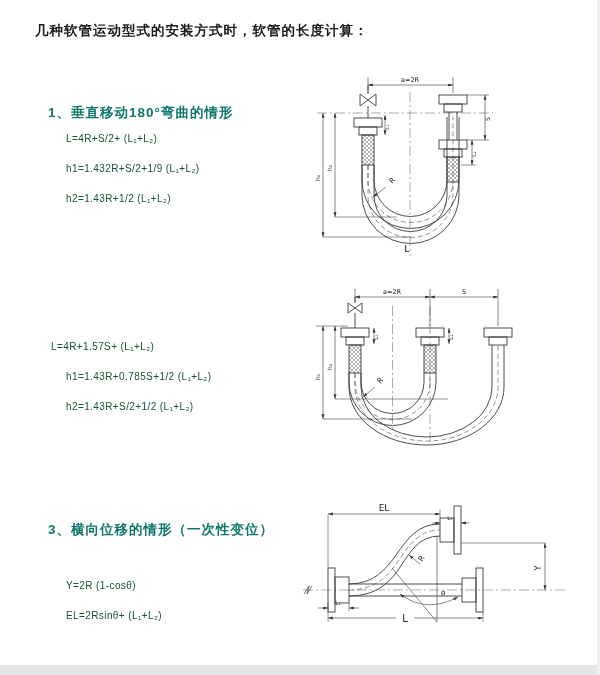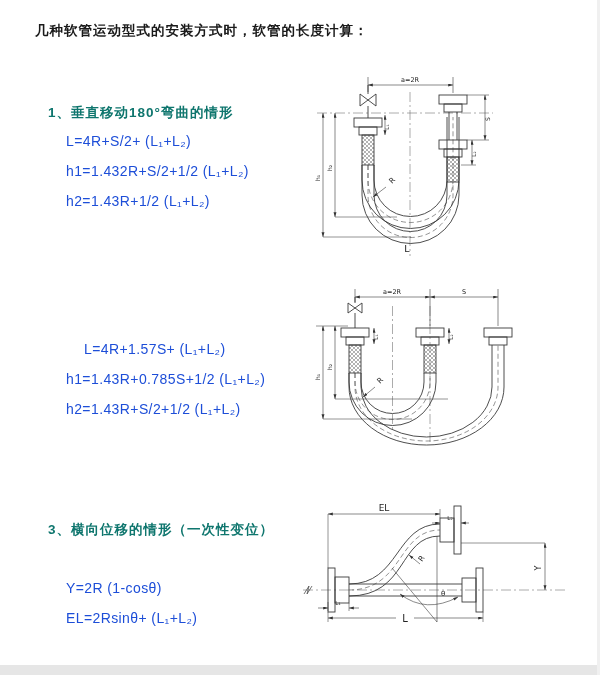--- a/index.html
+++ b/index.html
@@ -10,38 +10,38 @@
   }
   .title{
     position:absolute;left:35px;top:22px;font-size:13.5px;font-weight:600;
     letter-spacing:1px;color:#1a1a1a;white-space:nowrap;
   }
   .sec-heading{
     position:absolute;font-size:13.5px;font-weight:600;color:#0f766e;
     letter-spacing:1px;white-space:nowrap;
   }
   .formula{
-    position:absolute;font-size:14px;font-weight:400;color:#1d4ed8;
+    position:absolute;font-size:10px;font-weight:400;color:#14532d;
     letter-spacing:.4px;white-space:nowrap;
   }
   svg{position:absolute;overflow:visible;}
   svg text{font-family:"DejaVu Sans","Liberation Sans",sans-serif;fill:#222;}
   .edge-bottom{position:absolute;left:0;bottom:0;width:600px;height:10px;background:#e6e6e6;}
   .edge-right{position:absolute;right:0;top:0;width:3px;height:675px;background:#f0f0f0;}
 </style>
 </head>
 <body>
 
 <div class="page">
 
   <div class="title">几种软管运动型式的安装方式时，软管的长度计算：</div>
 
   <div class="sec-heading" style="left:48px;top:104px">1、垂直移动180°弯曲的情形</div>
   <div class="formula" style="left:66px;top:133px">L=4R+S/2+ (L₁+L₂)</div>
-  <div class="formula" style="left:66px;top:163px">h1=1.432R+S/2+1/2 (L₁+L₂)</div>
+  <div class="formula" style="left:66px;top:163px">h1=1.432R+S/2+1/9 (L₁+L₂)</div>
   <div class="formula" style="left:66px;top:193px">h2=1.43R+1/2 (L₁+L₂)</div>
 
   <svg style="left:315px;top:70px" width="265" height="190" viewBox="0 0 265 190">
     <defs>
       <marker id="arr1" orient="auto-start-reverse" markerWidth="9" markerHeight="6" refX="8" refY="2.5">
         <path d="M0,0 L8,2.5 L0,5 Z" fill="#333"></path>
       </marker>
       <pattern id="h1p" width="4" height="4" patternUnits="userSpaceOnUse">
         <path d="M0,0 L4,4 M4,0 L0,4" stroke="#666" stroke-width="0.5"></path>
       </pattern>
@@ -93,21 +93,21 @@
     <text x="95" y="12" font-size="6.5" text-anchor="middle">a=2R</text>
     <text x="5" y="108" font-size="6" text-anchor="middle" transform="rotate(-90 5 108)">h₁</text>
     <text x="17" y="98" font-size="6" text-anchor="middle" transform="rotate(-90 17 98)">h₂</text>
     <text x="74" y="57" font-size="5.5" text-anchor="middle" transform="rotate(-90 74 57)">L₁</text>
     <text x="175" y="49" font-size="6" text-anchor="middle" transform="rotate(-90 175 49)">S</text>
     <text x="161" y="84" font-size="5.5" text-anchor="middle" transform="rotate(-90 161 84)">L₂</text>
     <text x="77" y="114" font-size="7.5" transform="rotate(-45 77 114)">R</text>
     <text x="92" y="182" font-size="9.5" text-anchor="middle">L</text>
   </svg>
 
-  <div class="formula" style="left:84px;top:341px">L=4R+1.57S+ (L₁+L₂)</div>
+  <div class="formula" style="left:51px;top:341px">L=4R+1.57S+ (L₁+L₂)</div>
   <div class="formula" style="left:66px;top:371px">h1=1.43R+0.785S+1/2 (L₁+L₂)</div>
   <div class="formula" style="left:66px;top:401px">h2=1.43R+S/2+1/2 (L₁+L₂)</div>
 
   <svg style="left:308px;top:282px" width="285" height="175" viewBox="0 0 285 175">
     <defs>
       <marker id="arr2" orient="auto-start-reverse" markerWidth="9" markerHeight="6" refX="8" refY="2.5">
         <path d="M0,0 L8,2.5 L0,5 Z" fill="#333"></path>
       </marker>
       <pattern id="h2p" width="4" height="4" patternUnits="userSpaceOnUse">
         <path d="M0,0 L4,4 M4,0 L0,4" stroke="#666" stroke-width="0.5"></path>

